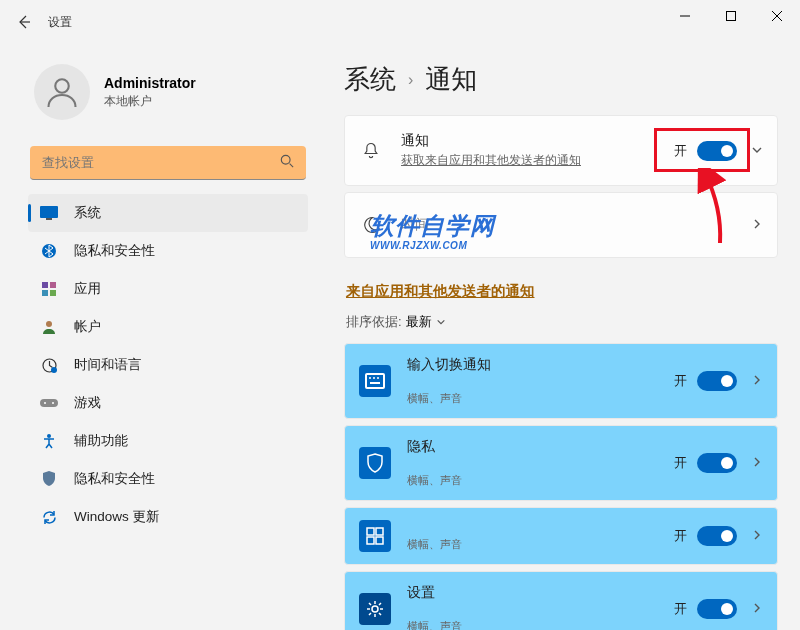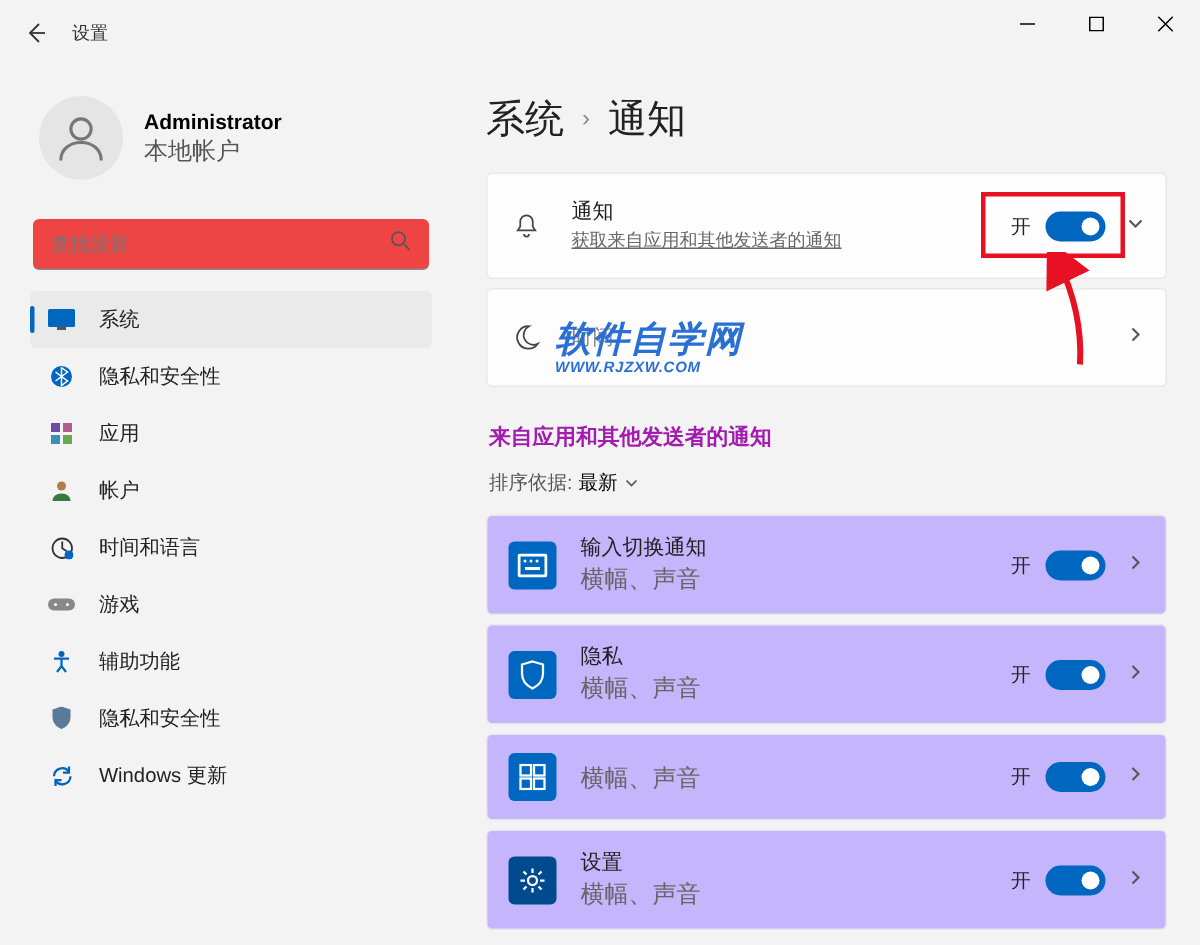--- a/index.html
+++ b/index.html
@@ -6,29 +6,29 @@
 body { background: #f3f3f3; width: 800px; height: 630px; overflow: hidden; position: relative; }
 
 .titlebar { height: 44px; display: flex; align-items: center; padding: 0 8px; }
 .back-btn { width: 32px; height: 32px; display: flex; align-items: center; justify-content: center; cursor: pointer; border-radius: 4px; margin-right: 8px; }
 .title-text { font-size: 12px; color: #333; }
 .win-controls { position: absolute; top: 0; right: 0; display: flex; }
 .win-btn { width: 46px; height: 32px; display: flex; align-items: center; justify-content: center; cursor: pointer; }
 
 .content { display: flex; height: calc(100% - 44px); }
 
-.sidebar { width: 298px; padding: 12px 10px 0 20px; overflow-y: auto; }
+.sidebar { width: 298px; padding: 12px 10px 0 8px; overflow-y: auto; margin-left: 20px; }
 .profile { display: flex; align-items: center; padding: 8px 6px 16px; }
 .avatar { width: 56px; height: 56px; border-radius: 50%; background: #e5e5e5; display: flex; align-items: center; justify-content: center; margin-right: 14px; }
 .profile-info { display: flex; flex-direction: column; }
 .profile-name { font-size: 14px; font-weight: 600; color: #000; }
-.profile-sub { font-size: 16px; color: #555; margin-top: 2px; }
+.profile-sub { font-size: 12px; color: #555; margin-top: 2px; }
 
 .search-wrap { position: relative; margin: 10px 2px 14px; }
-.search-input { width: 100%; height: 34px; padding: 0 36px 0 12px; border: none; border-bottom: 1px solid #888; background: #ef4444; border-radius: 4px; font-size: 13px; outline: none; font-family: Liberation Serif, serif; }
+.search-input { width: 100%; height: 34px; padding: 0 36px 0 12px; border: none; border-bottom: 1px solid #888; background: #fdba74; border-radius: 4px; font-size: 13px; outline: none; font-family: Liberation Serif, serif; }
 .search-icon { position: absolute; right: 12px; top: 50%; transform: translateY(-50%); color: #555; }
 
 .nav-item { display: flex; align-items: center; height: 38px; padding: 0 12px; border-radius: 4px; cursor: pointer; font-size: 13.5px; color: #222; position: relative; }
 .nav-item.active { background: #eaeaea; }
 .nav-item.active::before { content: ""; position: absolute; left: 0; top: 10px; bottom: 10px; width: 3px; background: #0067c0; border-radius: 2px; }
 .nav-icon { width: 18px; height: 18px; margin-right: 16px; display: flex; align-items: center; justify-content: center; font-size: 15px; }
 
 .main { flex: 1; padding: 18px 22px 0 26px; overflow-y: auto; }
 .breadcrumb { display: flex; align-items: center; font-size: 26px; color: #222; margin-bottom: 18px; }
 .bc-sep { color: #888; margin: 0 12px; font-size: 16px; }
@@ -40,29 +40,29 @@
 .card-sub { font-size: 12px; color: #666; margin-top: 2px; max-width: 180px; text-decoration: underline; }
 .card-right { display: flex; align-items: center; gap: 10px; }
 .state-label { font-size: 13px; color: #222; }
 .toggle { width: 40px; height: 20px; background: #0067c0; border-radius: 10px; position: relative; cursor: pointer; }
 .toggle::after { content: ""; position: absolute; width: 12px; height: 12px; background: #fff; border-radius: 50%; top: 4px; right: 4px; }
 .chevron { color: #555; margin-left: 4px; }
 
 .highlight-box { position: absolute; border: 3px solid #e81123; pointer-events: none; }
 .arrow-overlay { position: absolute; pointer-events: none; }
 
-.section-header { font-size: 14.5px; font-weight: 600; margin: 24px 0 12px 2px; color: #a21caf; }
+.section-header { font-size: 14.5px; font-weight: 600; margin: 24px 0 12px 2px; color: #a16207; text-decoration: underline; }
 .sort-row { font-size: 13px; color: #555; margin-bottom: 12px; padding-left: 2px; display: flex; align-items: center; gap: 4px; }
 .sort-val { color: #000; }
 
-.app-card { background: #c4b5fd; border: 1px solid #e8e8e8; border-radius: 4px; margin-bottom: 6px; display: flex; align-items: center; padding: 12px 14px; }
+.app-card { background: #7dd3fc; border: 1px solid #e8e8e8; border-radius: 4px; margin-bottom: 6px; display: flex; align-items: center; padding: 12px 14px; }
 .app-icon { width: 32px; height: 32px; border-radius: 4px; margin-right: 16px; display: flex; align-items: center; justify-content: center; flex-shrink: 0; font-size: 16px; }
 .app-text { flex: 1; }
 .app-title { font-size: 14px; color: #222; }
-.app-sub { font-size: 16px; color: #666; margin-top: 2px; }
+.app-sub { font-size: 11px; color: #666; margin-top: 17px; }
 
 .watermark { position: absolute; color: #2a6fd6; font-weight: 700; pointer-events: none; text-align: left; font-style: italic; }
 .watermark .wm1 { font-size: 24px; letter-spacing: 1px; }
 .watermark .wm2 { font-size: 10px; letter-spacing: 0.5px; margin-top: -2px; }
 </style>
 </head>
 <body>
 
 <div class="titlebar">
   <div class="back-btn">

